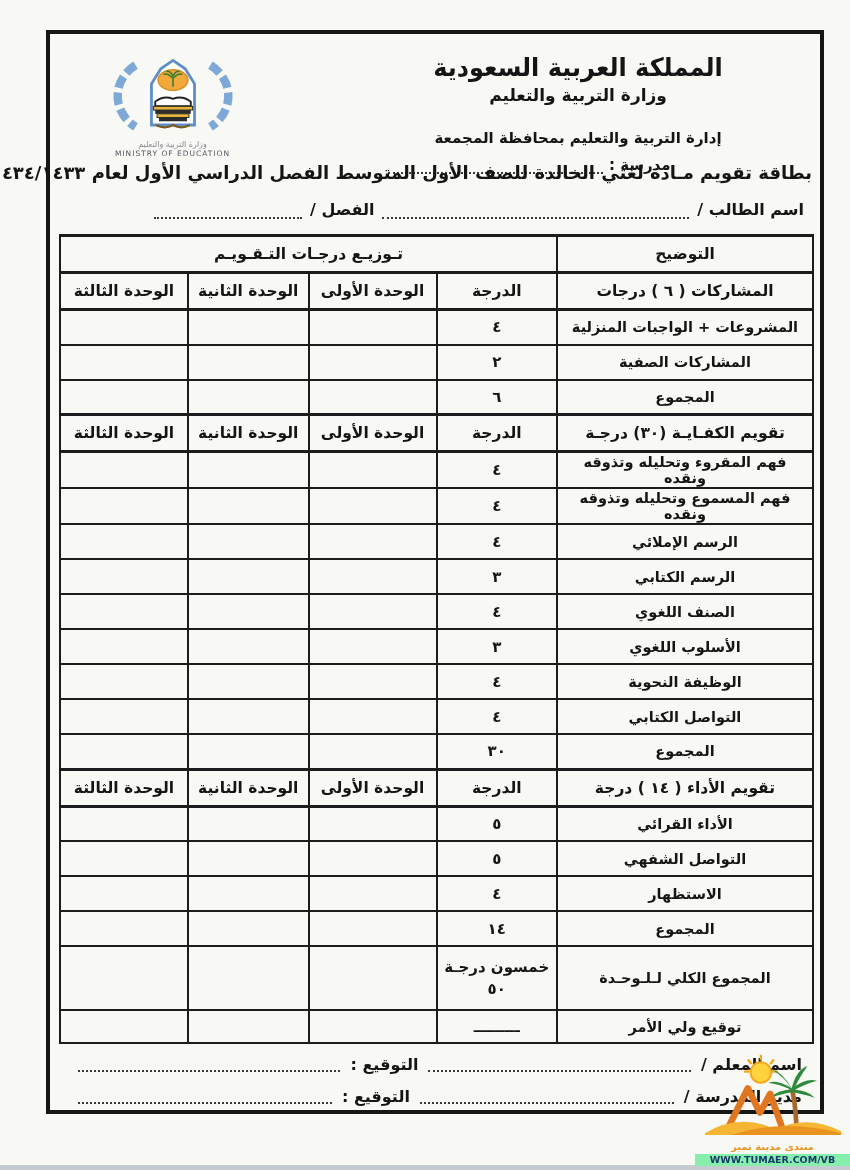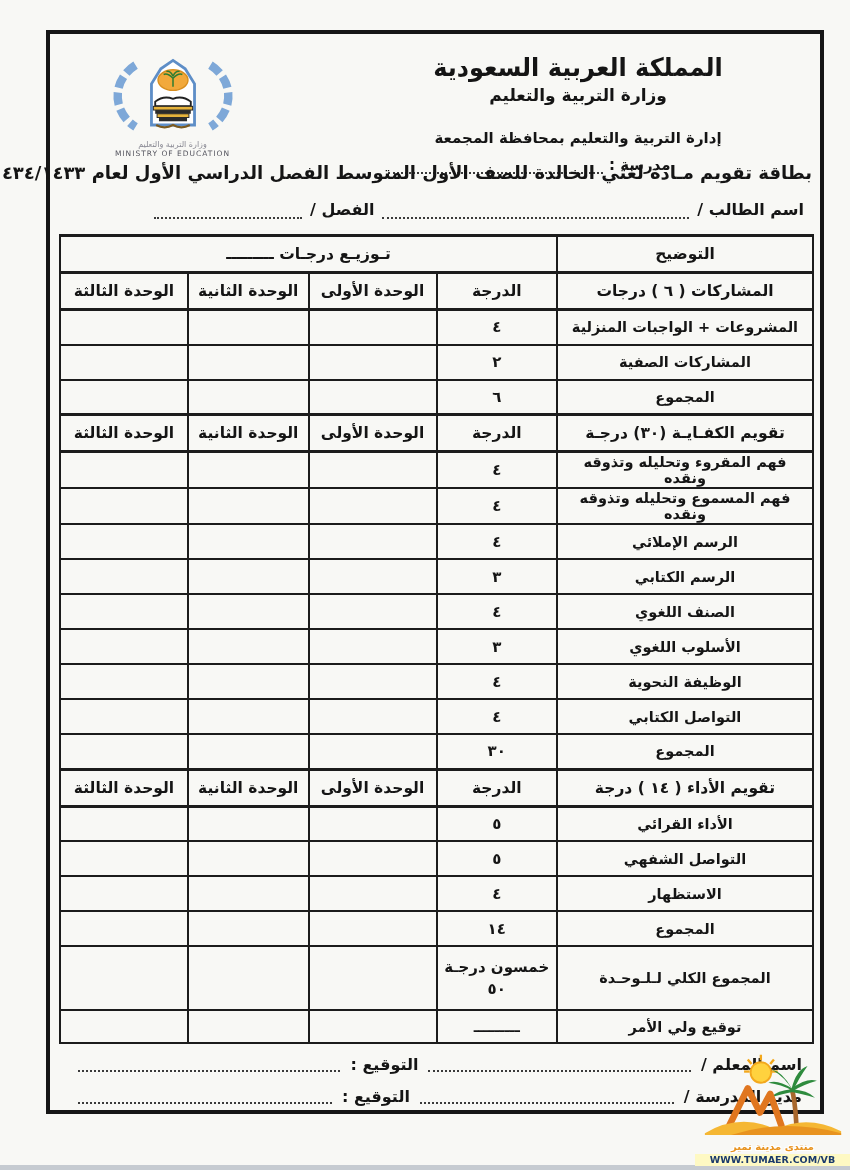--- a/index.html
+++ b/index.html
@@ -52,21 +52,21 @@
   
   .footer-box{position:absolute;left:10px;right:10px;bottom:4px;direction:rtl;}
   .sig-row{display:flex;direction:rtl;align-items:flex-end;font-size:16px;font-weight:bold;
     height:32px;padding:0 8px;}
   .sig-row .lbl{white-space:nowrap;}
   .sig-row .dots{flex:1;margin:0 10px 2px 10px;}
   
   .watermark{position:absolute;right:0;bottom:4px;width:155px;text-align:center;z-index:9;}
   .wm-name{font-size:10px;font-weight:bold;color:#e8931f;line-height:15px;
     text-shadow:1px 1px 0 #fff,-1px -1px 0 #fff,1px -1px 0 #fff,-1px 1px 0 #fff;}
-  .wm-url{font-size:9.5px;font-weight:bold;color:#1a3a6b;background:#fef9c3;line-height:12px;}
+  .wm-url{font-size:9.5px;font-weight:bold;color:#1a3a6b;background:#86efac;line-height:12px;}
   .scan-edge{position:absolute;left:0;right:0;bottom:0;height:5px;background:#c6cbd1;}
 </style>
 </head>
 <body>
 
 <div class="page">
   <div class="frame">
 
     <div class="logo-wrap">
       <svg width="150" height="88" viewBox="0 0 160 94">
@@ -110,21 +110,21 @@
         <colgroup>
           <col style="width:34%">
             <col style="width:16%">
             <col style="width:17%">
             <col style="width:16%">
             <col style="width:17%">
         </colgroup>
         <tbody>
           <tr class="h-row">
             <td class="c-exp">التوضيح</td>
-            <td colspan="4">تـوزيـع درجـات ـــــــــ</td>
+            <td colspan="4">تـوزيـع درجـات التـقـويـم</td>
           </tr>
 
           <tr class="h-row">
             <td class="c-exp">المشاركات ( ٦ ) درجات</td>
             <td>الدرجة</td>
             <td>الوحدة الأولى</td>
             <td>الوحدة الثانية</td>
             <td>الوحدة الثالثة</td>
           </tr>
           <tr>

